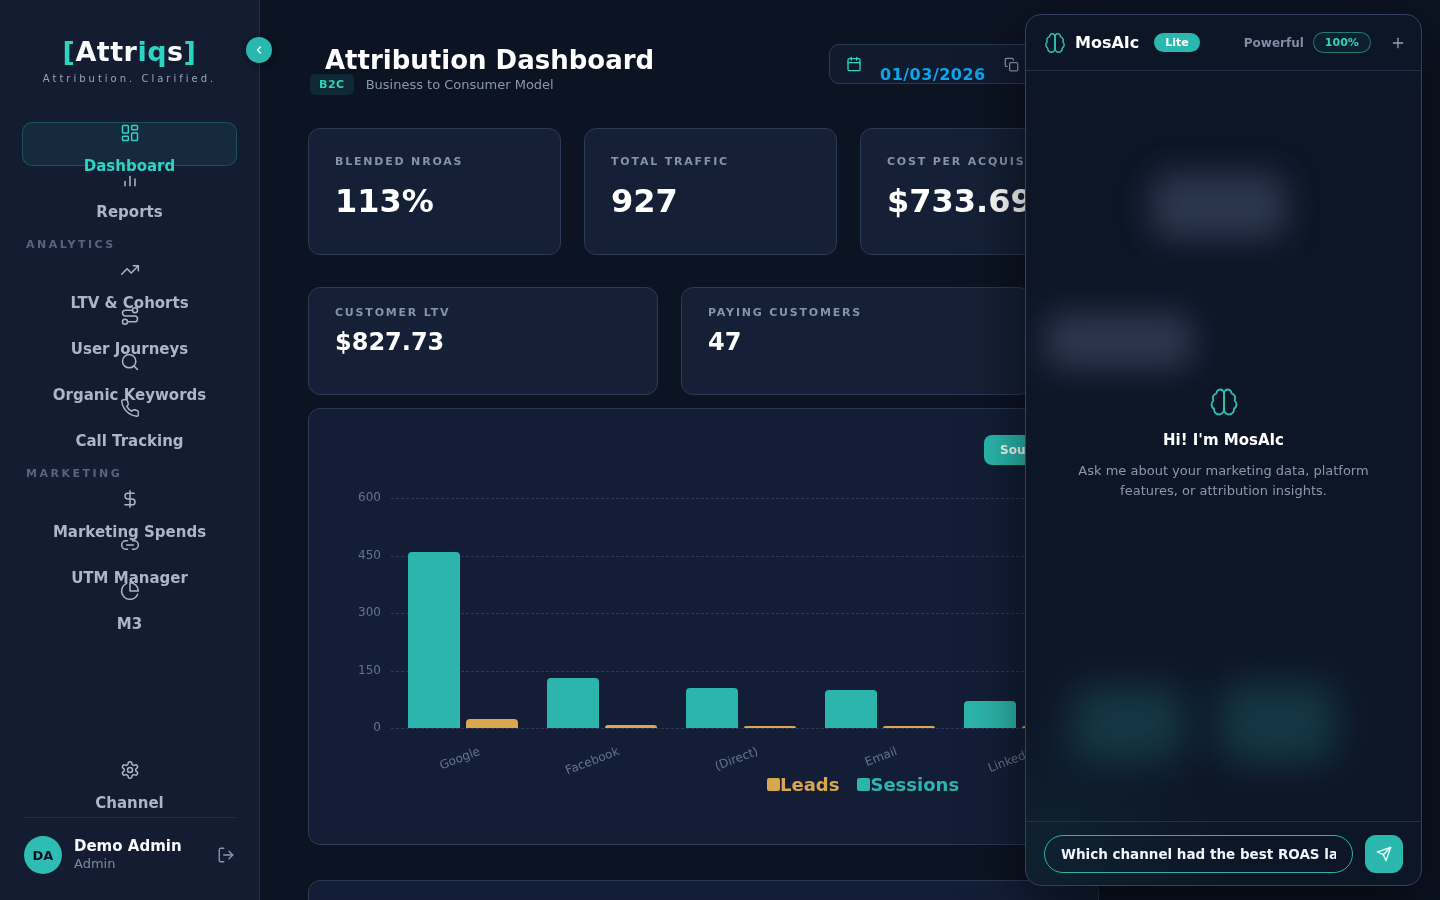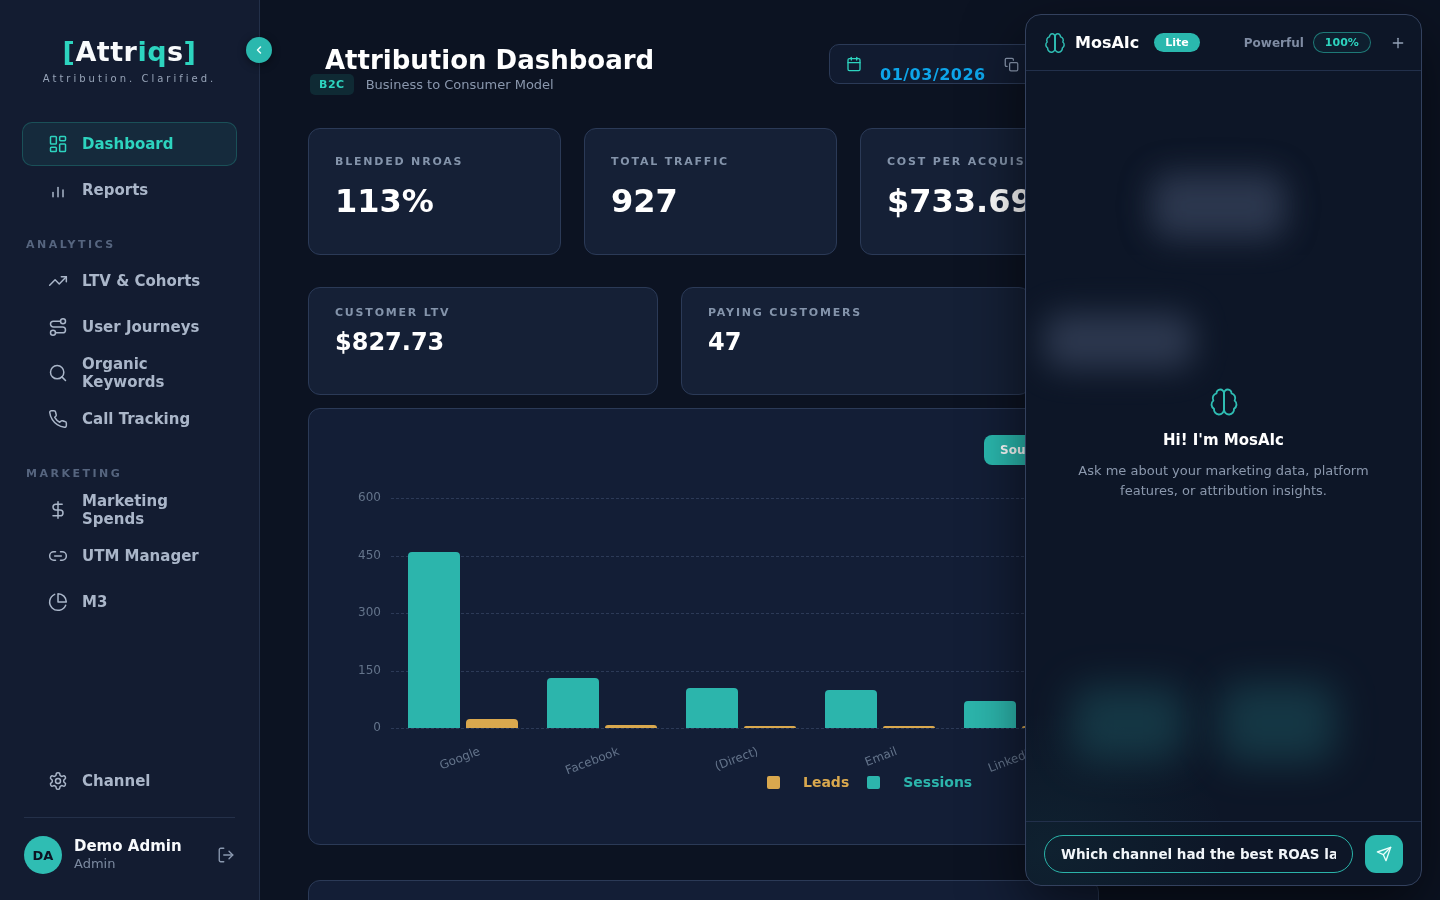--- a/index.html
+++ b/index.html
@@ -18,23 +18,23 @@
     background:#131c31;border-right:1px solid #233049;box-sizing:border-box;
   }
   .logo{padding-top:36px;text-align:center;}
   .logo-line{font-size:27px;font-weight:bold;color:#f8fafc;letter-spacing:.5px;}
   .logo-line .teal{color:#2dd4bf;}
   .tagline{margin-top:6px;font-size:10px;letter-spacing:3px;color:#97a4b8;}
   .nav{margin-top:38px;}
   .nav.tight{margin-top:4px;}
   .nav-item{
     display:flex;align-items:center;gap:14px;
-    height:44px;margin:2px 22px;padding:0 25px;border-radius:10px;
+    height:44px;margin:2px 22px;padding:0 15px;border-radius:10px;
     color:#aab6c9;font-size:15px;font-weight:bold;cursor:pointer;
-    border:1px solid transparent;box-sizing:border-box;
+    border:1px solid transparent;box-sizing:border-box;flex-direction:column;
   }
   .nav-item .ico{width:20px;height:20px;color:#aab6c9;}
   .nav-item.active{background:rgba(45,212,191,.08);border-color:rgba(45,212,191,.22);color:#2dd4bf;}
   .nav-item.active .ico{color:#2dd4bf;}
   .section-label{
     margin:26px 0 8px 26px;font-size:11px;font-weight:bold;
     letter-spacing:2.5px;color:#56657f;
   }
   .sidebar-bottom{position:absolute;left:0;right:0;bottom:0;}
   .divider{height:1px;background:#243049;margin:14px 24px 0 24px;}
@@ -97,21 +97,21 @@
     padding:0 0 0 16px;cursor:pointer;font-family:inherit;
   }
   .gridline{position:absolute;height:0;border-top:1px dashed #2c3a57;}
   .y-tick{position:absolute;width:44px;text-align:right;font-size:12px;color:#64748b;}
   .bar{position:absolute;}
   .x-label{
     position:absolute;width:84px;text-align:right;font-size:12px;color:#64748b;
     transform:rotate(-21deg);transform-origin:100% 0;
   }
   .legend{position:absolute;left:458px;top:365px;display:flex;gap:18px;align-items:center;}
-  .legend-item{display:flex;align-items:center;gap:23px;font-size:14px;font-weight:bold;}
+  .legend-item{display:flex;align-items:center;gap:0;font-size:18px;font-weight:bold;}
   .legend-swatch{width:13px;height:13px;border-radius:2px;}
 
   .partial-card{
     position:absolute;left:48px;top:880px;width:791px;height:40px;
     background:#131e36;border:1px solid #2b3a57;border-radius:12px;box-sizing:border-box;
   }
 
   
   .chat-panel{
     position:absolute;left:1025px;top:14px;width:397px;height:872px;z-index:50;

